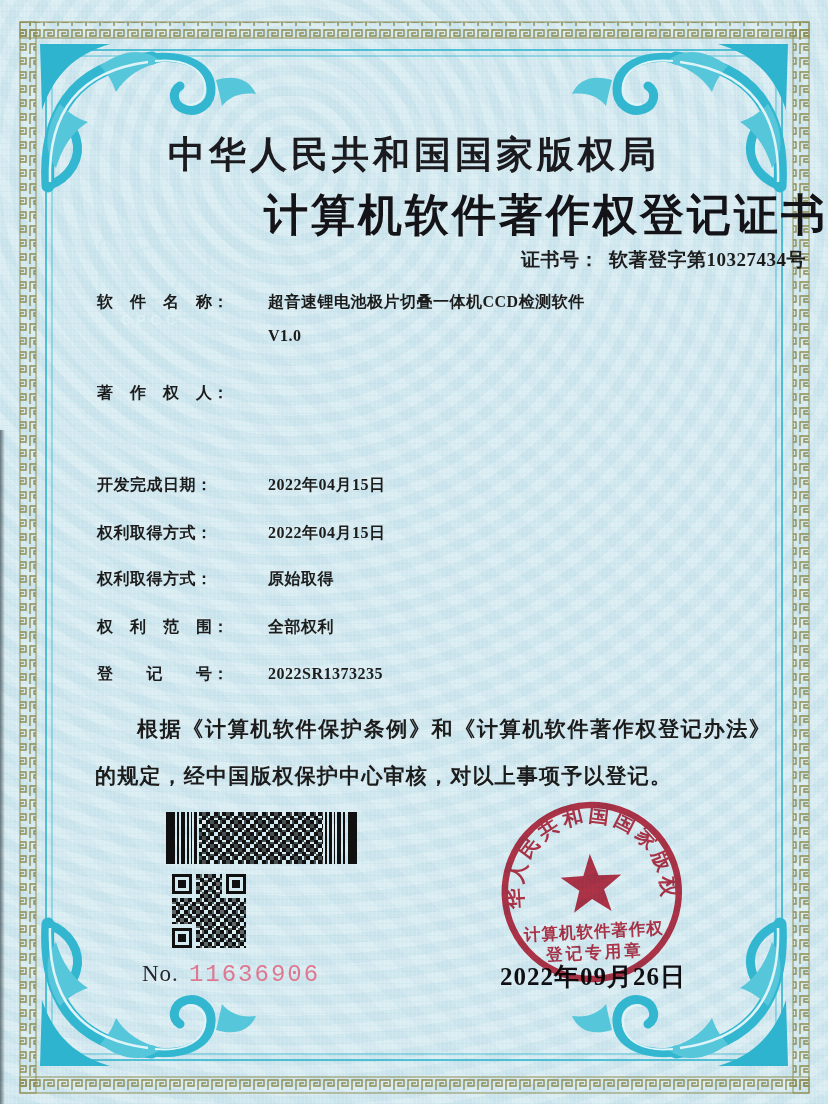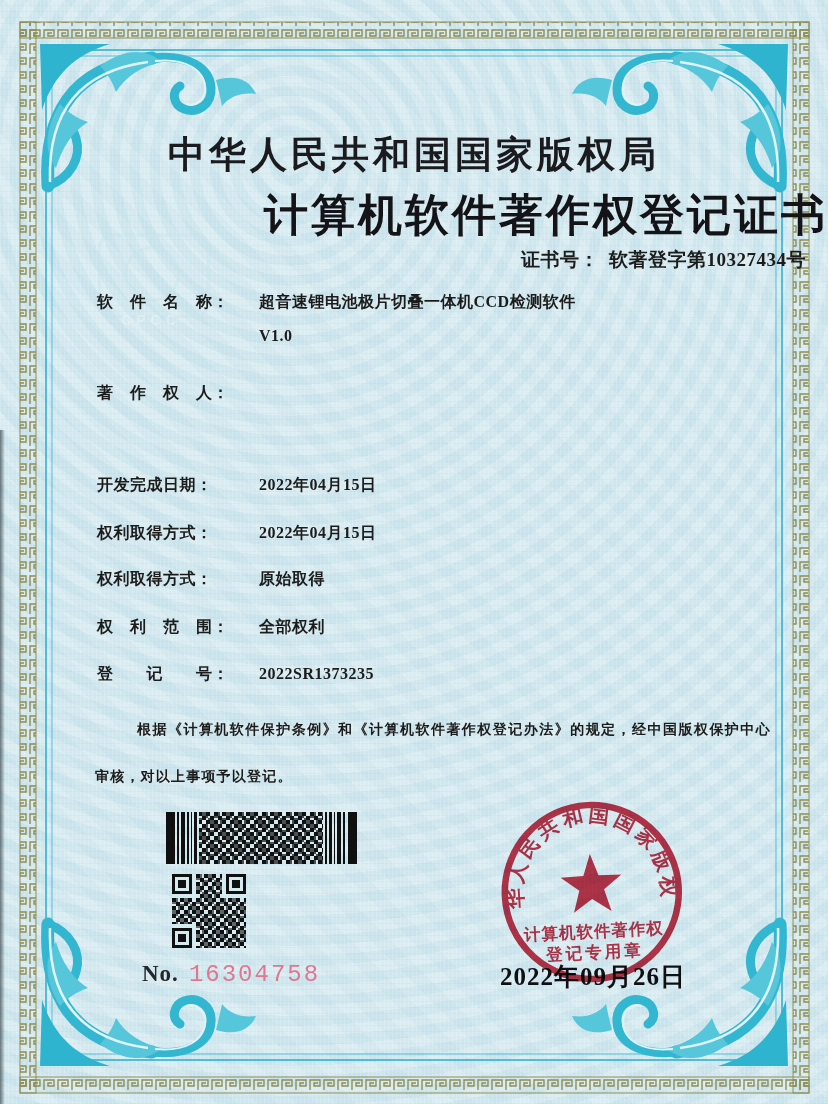--- a/index.html
+++ b/index.html
@@ -24,30 +24,30 @@
     left:0;top:186px;width:828px;text-align:right;
     font-size:44px;font-weight:800;letter-spacing:3px;color:#141418;
   }
   .cert-no{
     left:505px;top:247px;font-size:19px;font-weight:700;letter-spacing:.5px;white-space:nowrap;margin-left:16px;
   }
   .cert-no .v{margin-left:10px;}
   .row{left:97px;width:676px;display:flex;align-items:flex-start;
     font-size:16px;font-weight:700;line-height:34px;letter-spacing:.5px;}
   .flabel{flex:none;width:152px;white-space:pre;}
-  .fvalue{margin-left:10px;}
+  .fvalue{margin-left:19px;}
   .statement{
     left:95px;top:706px;width:676px;
-    font-size:14px;font-weight:700;line-height:47px;letter-spacing:1.2px;
+    font-size:21px;font-weight:700;line-height:47px;letter-spacing:1.2px;
     text-indent:42px;text-align:justify;
   }
   .barcode{left:166px;top:812px;}
   .qrcode{left:172px;top:874px;}
   .serial{left:142px;top:961px;font-size:23px;white-space:nowrap;}
-  .serial .prefix{color:#26262e;letter-spacing:1px;font-weight:bold;}
+  .serial .prefix{color:#26262e;letter-spacing:1px;}
   .serial .num{
     color:#de7890;font-family:"Liberation Mono", monospace;
     font-size:24px;letter-spacing:2px;margin-left:10px;
   }
   .seal{left:494px;top:796px;mix-blend-mode:multiply;opacity:.93;transform:rotate(-3deg);}
   .issue-date{left:500px;top:960px;font-size:25px;font-weight:700;letter-spacing:1px;color:#101014;}
   .wm{left:98px;top:234px;width:112px;height:100px;opacity:.5;}
   .wm-box{position:absolute;left:0;top:0;width:106px;height:78px;
     border:3px solid rgba(200,228,236,.9);border-radius:14px;}
   .wm-ring{position:absolute;left:26px;top:12px;width:50px;height:50px;border-radius:50%;
@@ -193,21 +193,21 @@
     </g>
     <g>
       <rect x="0" y="50" width="24" height="24" fill="#d3eaf1"></rect>
       <rect x="0" y="54" width="20" height="20" fill="#101010"></rect>
       <rect x="3" y="57" width="14" height="14" fill="#d3eaf1"></rect>
       <rect x="6" y="60" width="8" height="8" fill="#101010"></rect>
     </g>
   </svg>
 
   <div class="abs serial">
-    <span class="prefix">No.</span><span class="num">16304758</span>
+    <span class="prefix">No.</span><span class="num">11636906</span>
   </div>
 
   <div class="abs issue-date">2022年09月26日</div>
 
   <svg class="abs seal" width="196" height="200" viewBox="0 0 196 200">
     <defs>
       <path id="sealArc" d="M32.2,119.9 A70,70 0 1 1 163.8,119.9" fill="none"></path>
     </defs>
     <circle cx="98" cy="96" r="87" fill="none" stroke="#c5273d" stroke-width="6.5"></circle>
     <polygon fill="#c5273d" points="98,58 105.6,79.5 128.4,80.1 110.4,94 116.8,115.9 98,103 79.2,115.9 85.6,94 67.6,80.1 90.4,79.5"></polygon>

